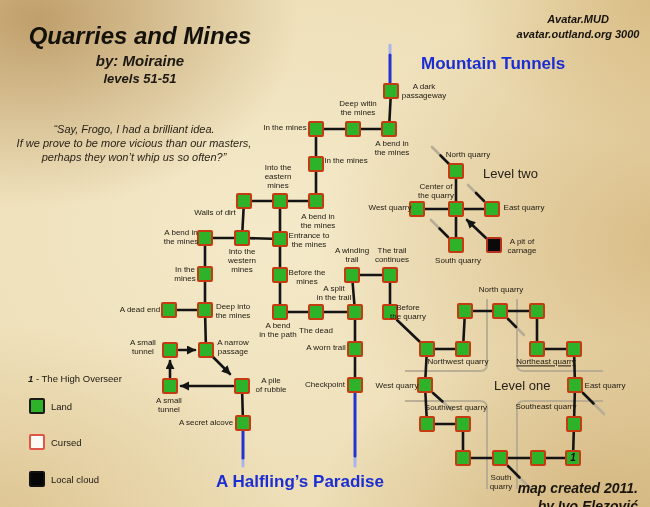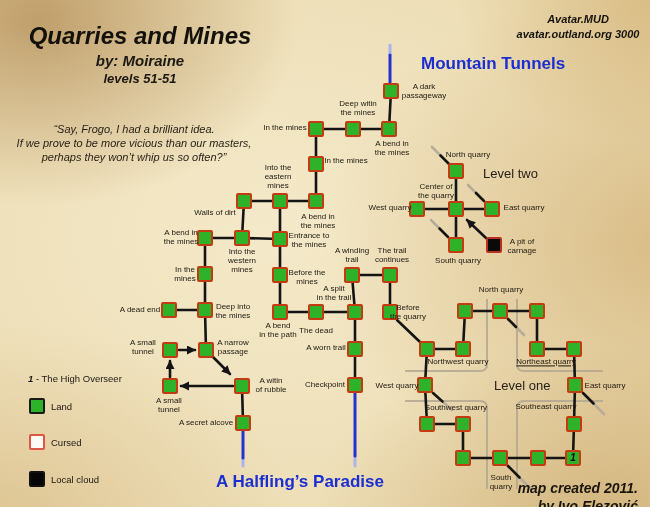--- a/index.html
+++ b/index.html
@@ -249,21 +249,21 @@
       <div class="lbl" style="left: 408px; top: 312px; text-align: center;">Before
 the quarry</div>
       <div class="lbl" style="left: 326px; top: 348px;">A worn trail</div>
       <div class="lbl" style="left: 325px; top: 385px;">Checkpoint</div>
       <div class="lbl" style="left: 143px; top: 347px;">A small
 tunnel</div>
       <div class="lbl" style="left: 233px; top: 347px;">A narrow
 passage</div>
       <div class="lbl" style="left: 169px; top: 405px;">A small
 tunnel</div>
-      <div class="lbl" style="left: 271px; top: 385px;">A witin
+      <div class="lbl" style="left: 271px; top: 385px;">A pile
 of rubble</div>
       <div class="lbl" style="left: 206px; top: 423px;">A secret alcove</div>
       <div class="lbl" style="left: 468px; top: 155px;">North quarry</div>
       <div class="lbl" style="left: 436px; top: 191px;">Center of
 the quarry</div>
       <div class="lbl" style="left: 390px; top: 208px;">West quarry</div>
       <div class="lbl" style="left: 524px; top: 208px;">East quarry</div>
       <div class="lbl" style="left: 458px; top: 261px;">South quarry</div>
       <div class="lbl" style="left: 522px; top: 246px;">A pit of
 carnage</div>

